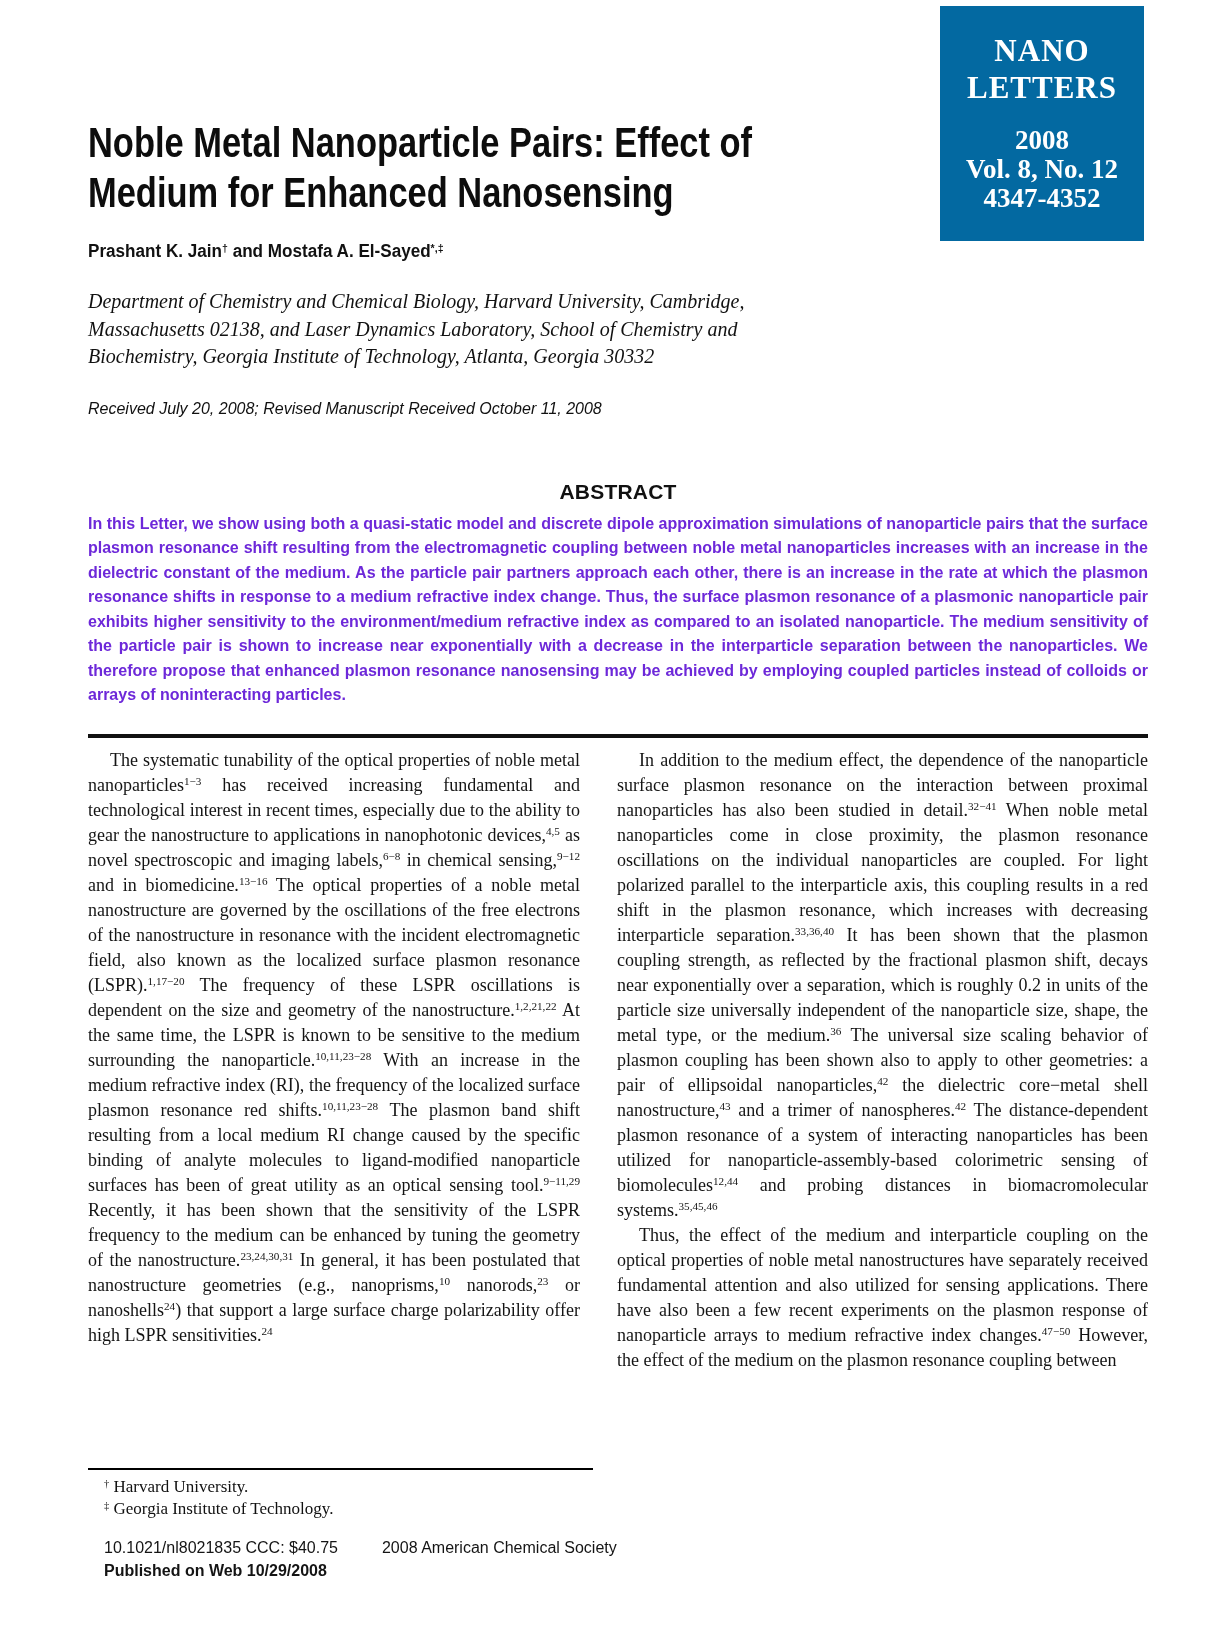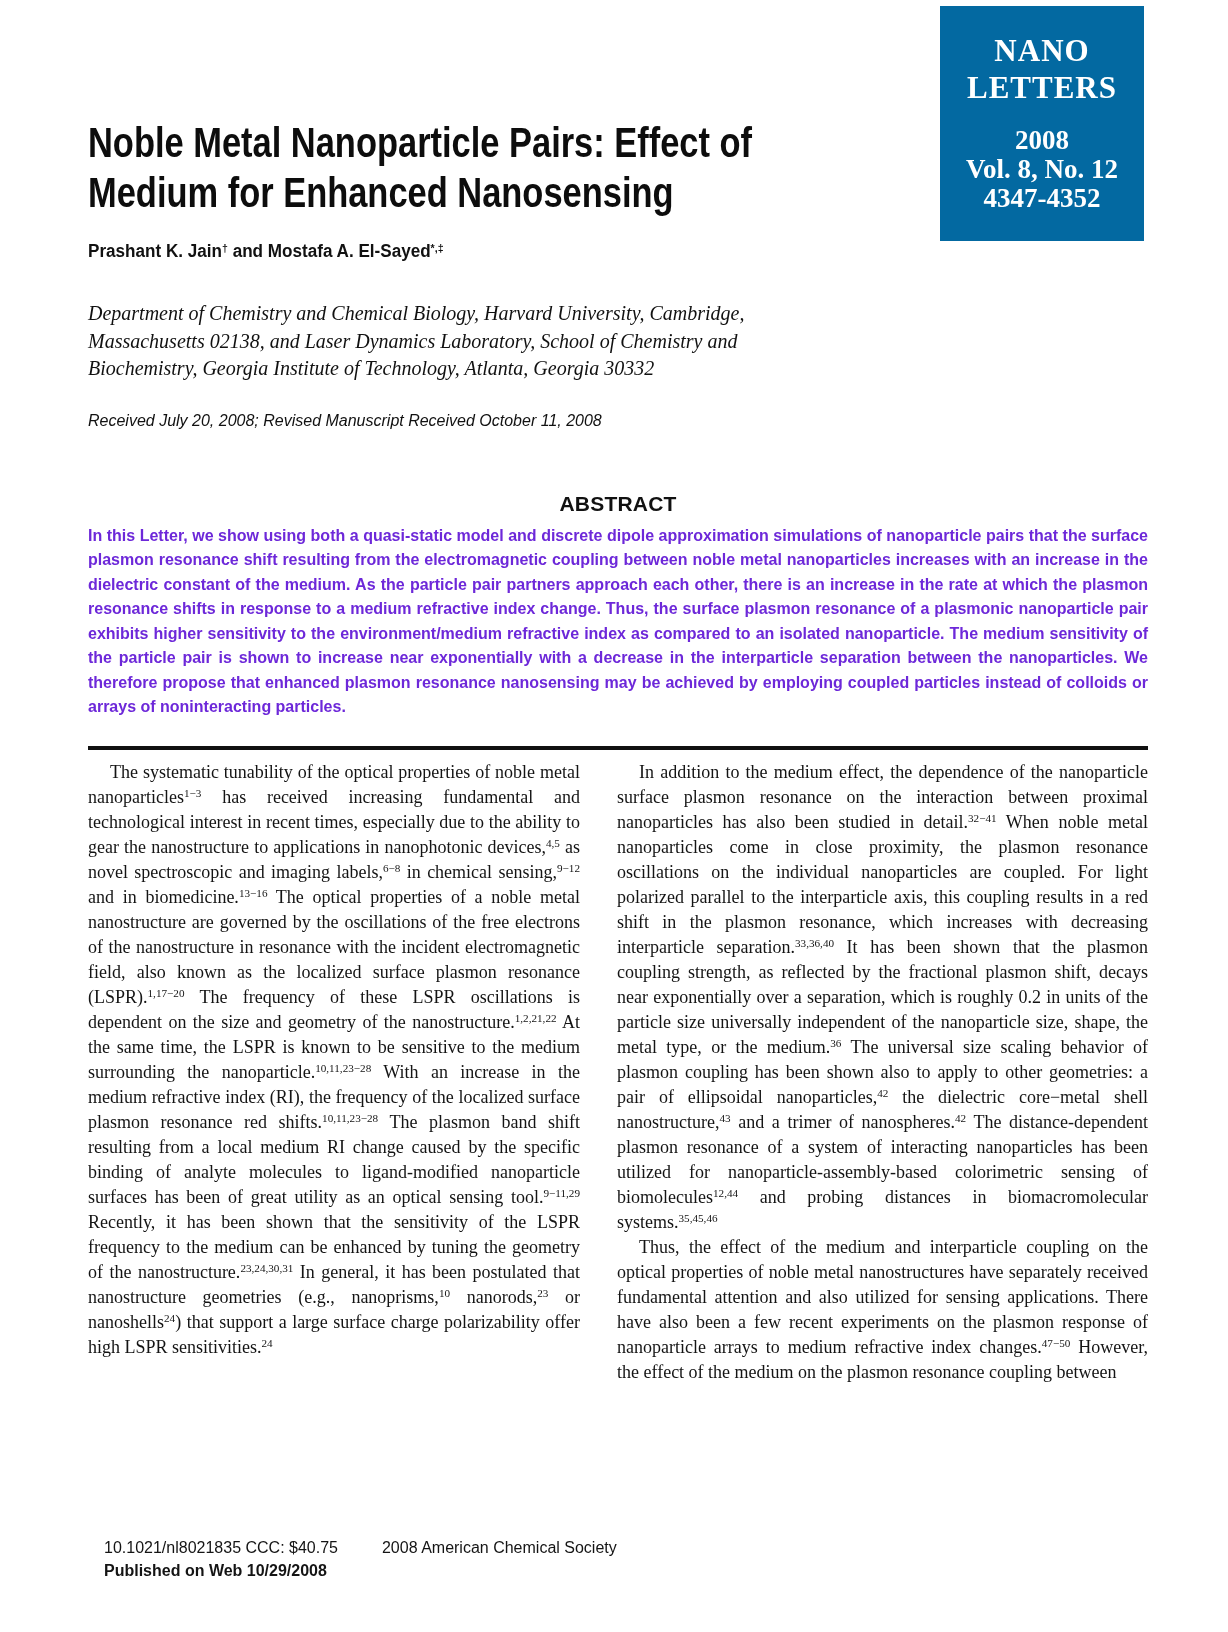--- a/index.html
+++ b/index.html
@@ -35,21 +35,21 @@
     color:#0d0d0d;
   }
   .authors{
     margin-top:22px;
     font-family:"Liberation Sans", sans-serif;
     font-weight:bold;font-size:18px;line-height:22px;
     transform:scaleX(0.95);transform-origin:left center;
     white-space:nowrap;
   }
   .affiliation{
-    margin-top:38px;width:700px;
+    margin-top:26px;width:700px;
     font-family:"Liberation Serif", serif;
     font-style:italic;font-size:20px;line-height:27.5px;
   }
   .received{
     margin-top:28px;
     font-family:"Liberation Sans", sans-serif;
     font-style:italic;font-size:16px;line-height:20px;
   }
   
   .abstract-heading{
@@ -140,20 +140,24 @@
     <div class="col-left">
         <p>The systematic tunability of the optical properties of noble metal nanoparticles<sup>1−3</sup> has received increasing fundamental and technological interest in recent times, especially due to the ability to gear the nanostructure to applications in nanophotonic devices,<sup>4,5</sup> as novel spectroscopic and imaging labels,<sup>6−8</sup> in chemical sensing,<sup>9−12</sup> and in biomedicine.<sup>13−16</sup> The optical properties of a noble metal nanostructure are governed by the oscillations of the free electrons of the nanostructure in resonance with the incident electromagnetic field, also known as the localized surface plasmon resonance (LSPR).<sup>1,17−20</sup> The frequency of these LSPR oscillations is dependent on the size and geometry of the nanostructure.<sup>1,2,21,22</sup> At the same time, the LSPR is known to be sensitive to the medium surrounding the nanoparticle.<sup>10,11,23−28</sup> With an increase in the medium refractive index (RI), the frequency of the localized surface plasmon resonance red shifts.<sup>10,11,23−28</sup> The plasmon band shift resulting from a local medium RI change caused by the specific binding of analyte molecules to ligand-modified nanoparticle surfaces has been of great utility as an optical sensing tool.<sup>9−11,29</sup> Recently, it has been shown that the sensitivity of the LSPR frequency to the medium can be enhanced by tuning the geometry of the nanostructure.<sup>23,24,30,31</sup> In general, it has been postulated that nanostructure geometries (e.g., nanoprisms,<sup>10</sup> nanorods,<sup>23</sup> or nanoshells<sup>24</sup>) that support a large surface charge polarizability offer high LSPR sensitivities.<sup>24</sup></p>
       </div>
     <div class="col-gap"></div>
     <div class="col-right">
         <p>In addition to the medium effect, the dependence of the nanoparticle surface plasmon resonance on the interaction between proximal nanoparticles has also been studied in detail.<sup>32−41</sup> When noble metal nanoparticles come in close proximity, the plasmon resonance oscillations on the individual nanoparticles are coupled. For light polarized parallel to the interparticle axis, this coupling results in a red shift in the plasmon resonance, which increases with decreasing interparticle separation.<sup>33,36,40</sup> It has been shown that the plasmon coupling strength, as reflected by the fractional plasmon shift, decays near exponentially over a separation, which is roughly 0.2 in units of the particle size universally independent of the nanoparticle size, shape, the metal type, or the medium.<sup>36</sup> The universal size scaling behavior of plasmon coupling has been shown also to apply to other geometries: a pair of ellipsoidal nanoparticles,<sup>42</sup> the dielectric core−metal shell nanostructure,<sup>43</sup> and a trimer of nanospheres.<sup>42</sup> The distance-dependent plasmon resonance of a system of interacting nanoparticles has been utilized for nanoparticle-assembly-based colorimetric sensing of biomolecules<sup>12,44</sup> and probing distances in biomacromolecular systems.<sup>35,45,46</sup></p>
         <p>Thus, the effect of the medium and interparticle coupling on the optical properties of noble metal nanostructures have separately received fundamental attention and also utilized for sensing applications. There have also been a few recent experiments on the plasmon response of nanoparticle arrays to medium refractive index changes.<sup>47−50</sup> However, the effect of the medium on the plasmon resonance coupling between</p>
       </div>
   </div>
 
+  <div class="footnote-block">
+      <p><sup>†</sup> Harvard University.</p>
+      <p><sup>‡</sup> Georgia Institute of Technology.</p>
+    </div>
 
   <div class="page-footer">
     <div class="footer-line1">
       <span>10.1021/nl8021835 CCC: $40.75</span><span class="copyright">2008 American Chemical Society</span>
     </div>
     <div class="footer-published">Published on Web 10/29/2008</div>
   </div>
 
 </div>
 

